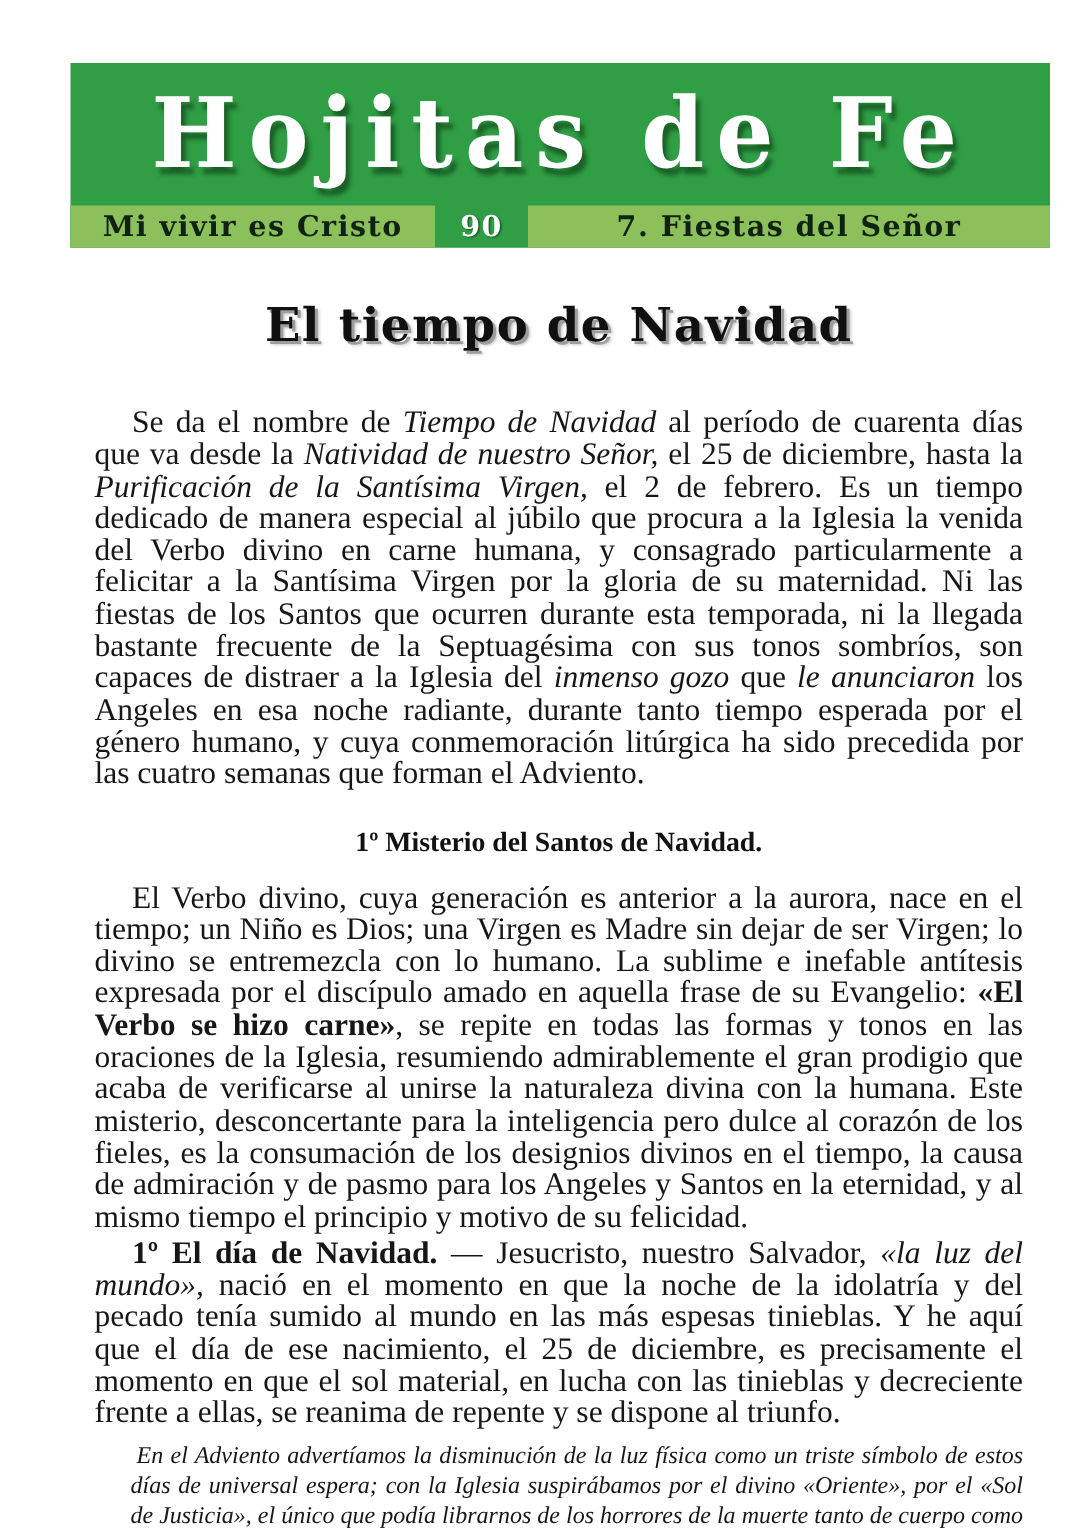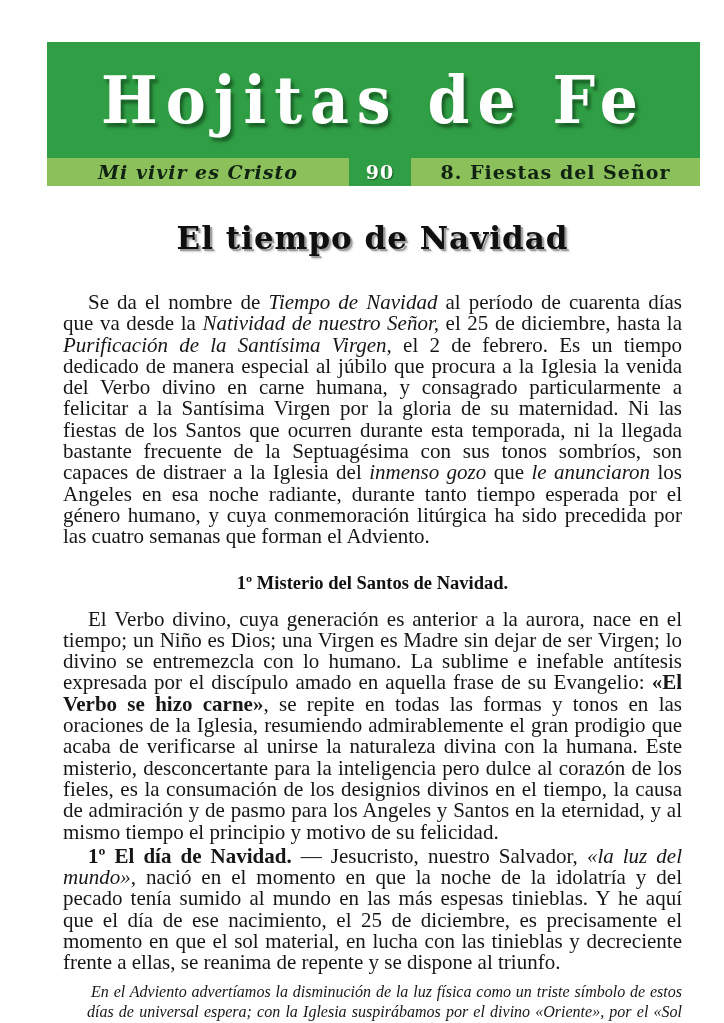--- a/index.html
+++ b/index.html
@@ -21,21 +21,21 @@
     position: relative;
   }
 
   
   .banner {
     margin: 42px 0 0 47px;
     width: 653px;
     background: #2f9e44;
   }
   .banner-main {
-    height: 116px;
+    height: 95px;
     display: flex;
     align-items: center;
     justify-content: center;
     overflow: hidden;
   }
   .banner-title {
     font-family: "DejaVu Serif", serif;
     font-weight: bold;
     font-size: 60px;
     line-height: 60px;
@@ -56,21 +56,21 @@
     display: flex;
     align-items: center;
     justify-content: center;
     font-family: "DejaVu Serif", serif;
     font-weight: bold;
     font-size: 19px;
     letter-spacing: 1px;
     color: #102312;
     white-space: nowrap;
   }
-  .strip-left  { width: 302px; font-style: italic; }
+  .strip-left  { width: 243px; }
   .strip-center {
     width: 62px;
     background: transparent;
     color: #ffffff;
     text-shadow: 1px 1px 1px rgba(10,45,15,0.6);
   }
   .strip-right { flex: 1; }
 
   
   main {
@@ -127,21 +127,21 @@
 
 <div class="page">
 
   <header class="banner">
     <div class="banner-main">
       <span class="banner-title">Hojitas de Fe</span>
     </div>
     <div class="banner-strip">
       <div class="strip-box strip-left">Mi vivir es Cristo</div>
       <div class="strip-box strip-center">90</div>
-      <div class="strip-box strip-right">8. Fiestas del Señor</div>
+      <div class="strip-box strip-right">7. Fiestas del Señor</div>
     </div>
   </header>
 
   <main>
     <h1 class="article-title">El tiempo de Navidad</h1>
 
     <p class="par-1"><span>Se da el nombre de </span><span class="seg-i">Tiempo de Navidad</span><span> al período de cuarenta días que va desde la </span><span class="seg-i">Natividad de nuestro Señor,</span><span> el 25 de diciembre, hasta la </span><span class="seg-i">Purificación de la Santísima Virgen,</span><span> el 2 de febrero. Es un tiempo dedicado de manera especial al júbilo que procura a la Iglesia la venida del Verbo divino en carne humana, y consagrado particularmente a felicitar a la Santísima Virgen por la gloria de su maternidad. Ni las fiestas de los Santos que ocurren durante esta temporada, ni la llegada bastante frecuente de la Septuagésima con sus tonos sombríos, son capaces de distraer a la Iglesia del </span><span class="seg-i">inmenso gozo</span><span> que </span><span class="seg-i">le anunciaron</span><span> los Angeles en esa noche radiante, durante tanto tiempo esperada por el género humano, y cuya conmemoración litúrgica ha sido precedida por las cuatro semanas que forman el Adviento.</span></p>
 
     <h2 class="section-heading">1º Misterio del Santos de Navidad.</h2>
 

